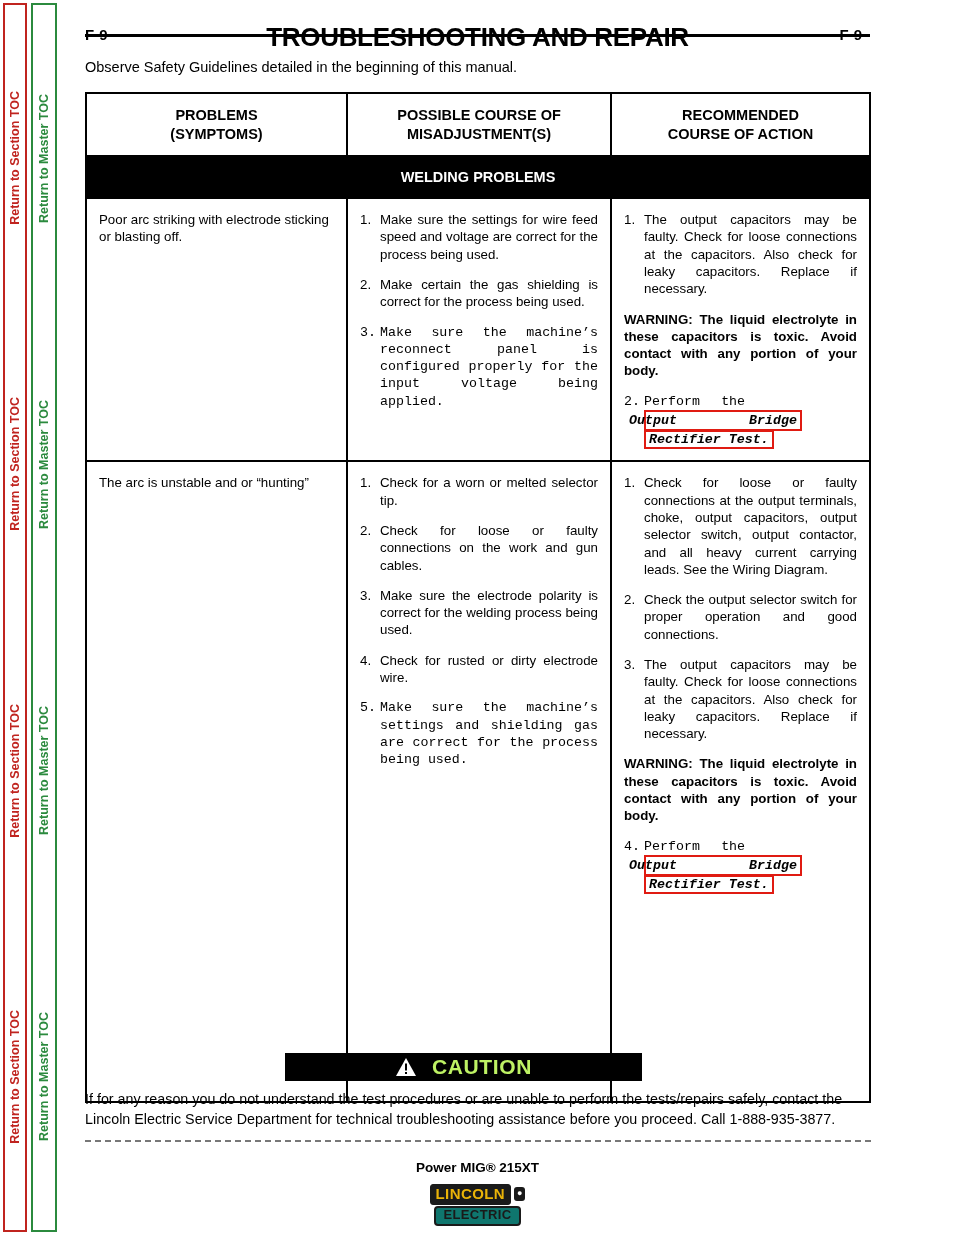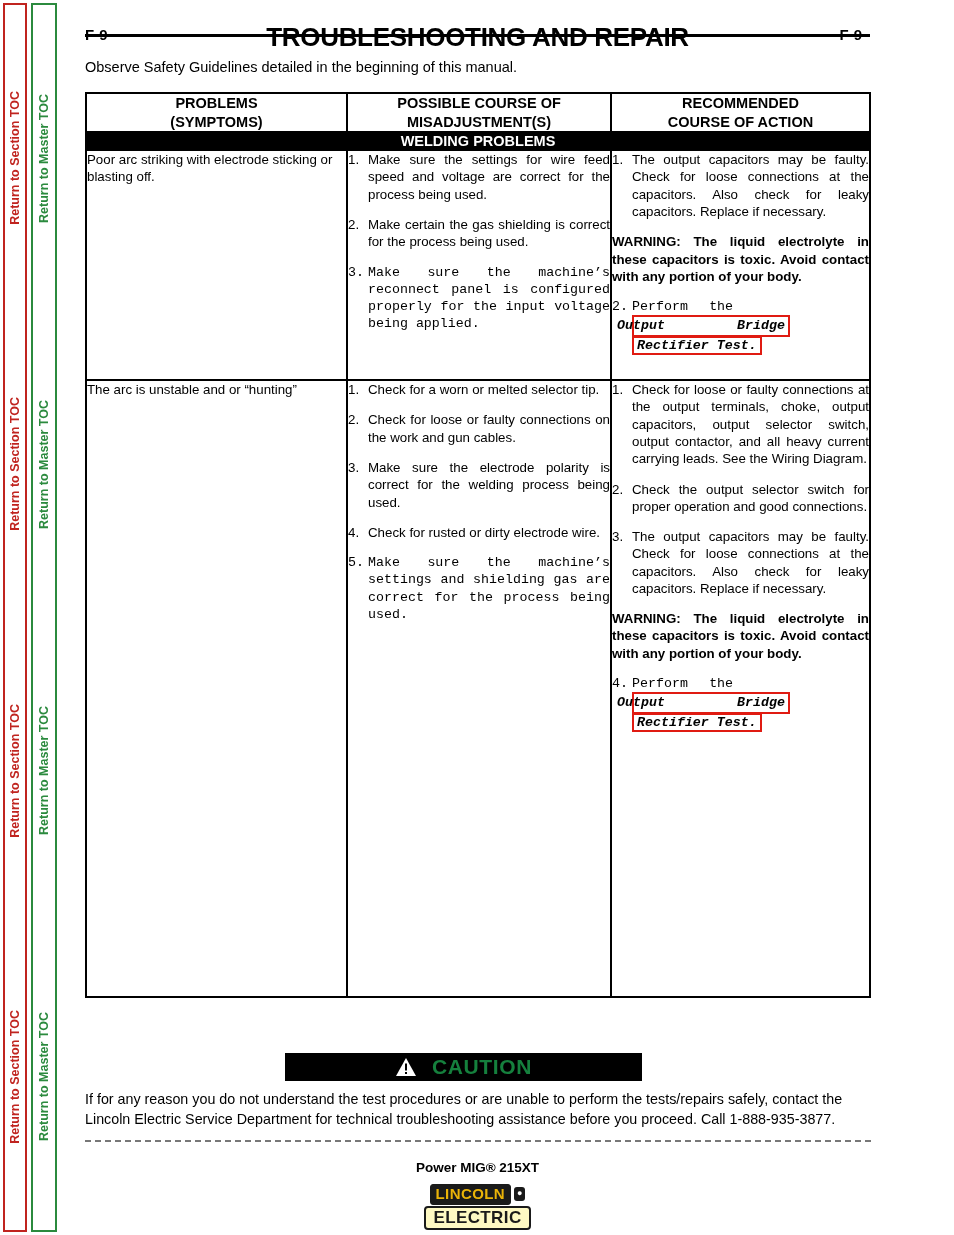--- a/index.html
+++ b/index.html
@@ -106,21 +106,21 @@
     position: absolute;
     left: 0;
     top: 92px;
     width: 784px;
     border-collapse: collapse;
     table-layout: fixed;
   }
   .tbl td, .tbl th {
     border: 2px solid #000;
     vertical-align: top;
-    padding: 0;
+    padding: 12px;
   }
   .col-1 { width: 261px; }
   .col-2 { width: 264px; }
   .col-3 { width: 259px; }
 
   .th-cell {
     text-align: center;
     font-size: 14.5px;
     font-weight: bold;
     line-height: 1.28;
@@ -182,21 +182,21 @@
   }
 
   
   .caution-box {
     position: absolute;
     left: 200px;
     top: 1053px;
     width: 357px;
     height: 28px;
     background: #000;
-    color: #15803d;
+    color: #bef264;
     display: flex;
     align-items: center;
     justify-content: center;
     gap: 15px;
   }
   .caution-label {
     font-size: 21px;
     font-weight: bold;
     letter-spacing: 0.6px;
   }
@@ -257,24 +257,24 @@
   .logo-reg {
     background: #1a1a1a;
     color: #fff;
     font-size: 9px;
     font-weight: bold;
     border-radius: 3px;
     padding: 2px 3px 3px 3px;
     line-height: 1;
   }
   .logo-electric {
-    background: #fef9c3;
+    background: #0f766e;
     color: #1a1a1a;
     font-weight: bold;
-    font-size: 17px;
+    font-size: 13px;
     letter-spacing: 0.4px;
     padding: 0px 7px 1px 7px;
     border: 2.5px solid #1a1a1a;
     border-radius: 4px;
     margin-top: 1px;
     line-height: 1.15;
   }
 </style>
 </head>
 <body>

